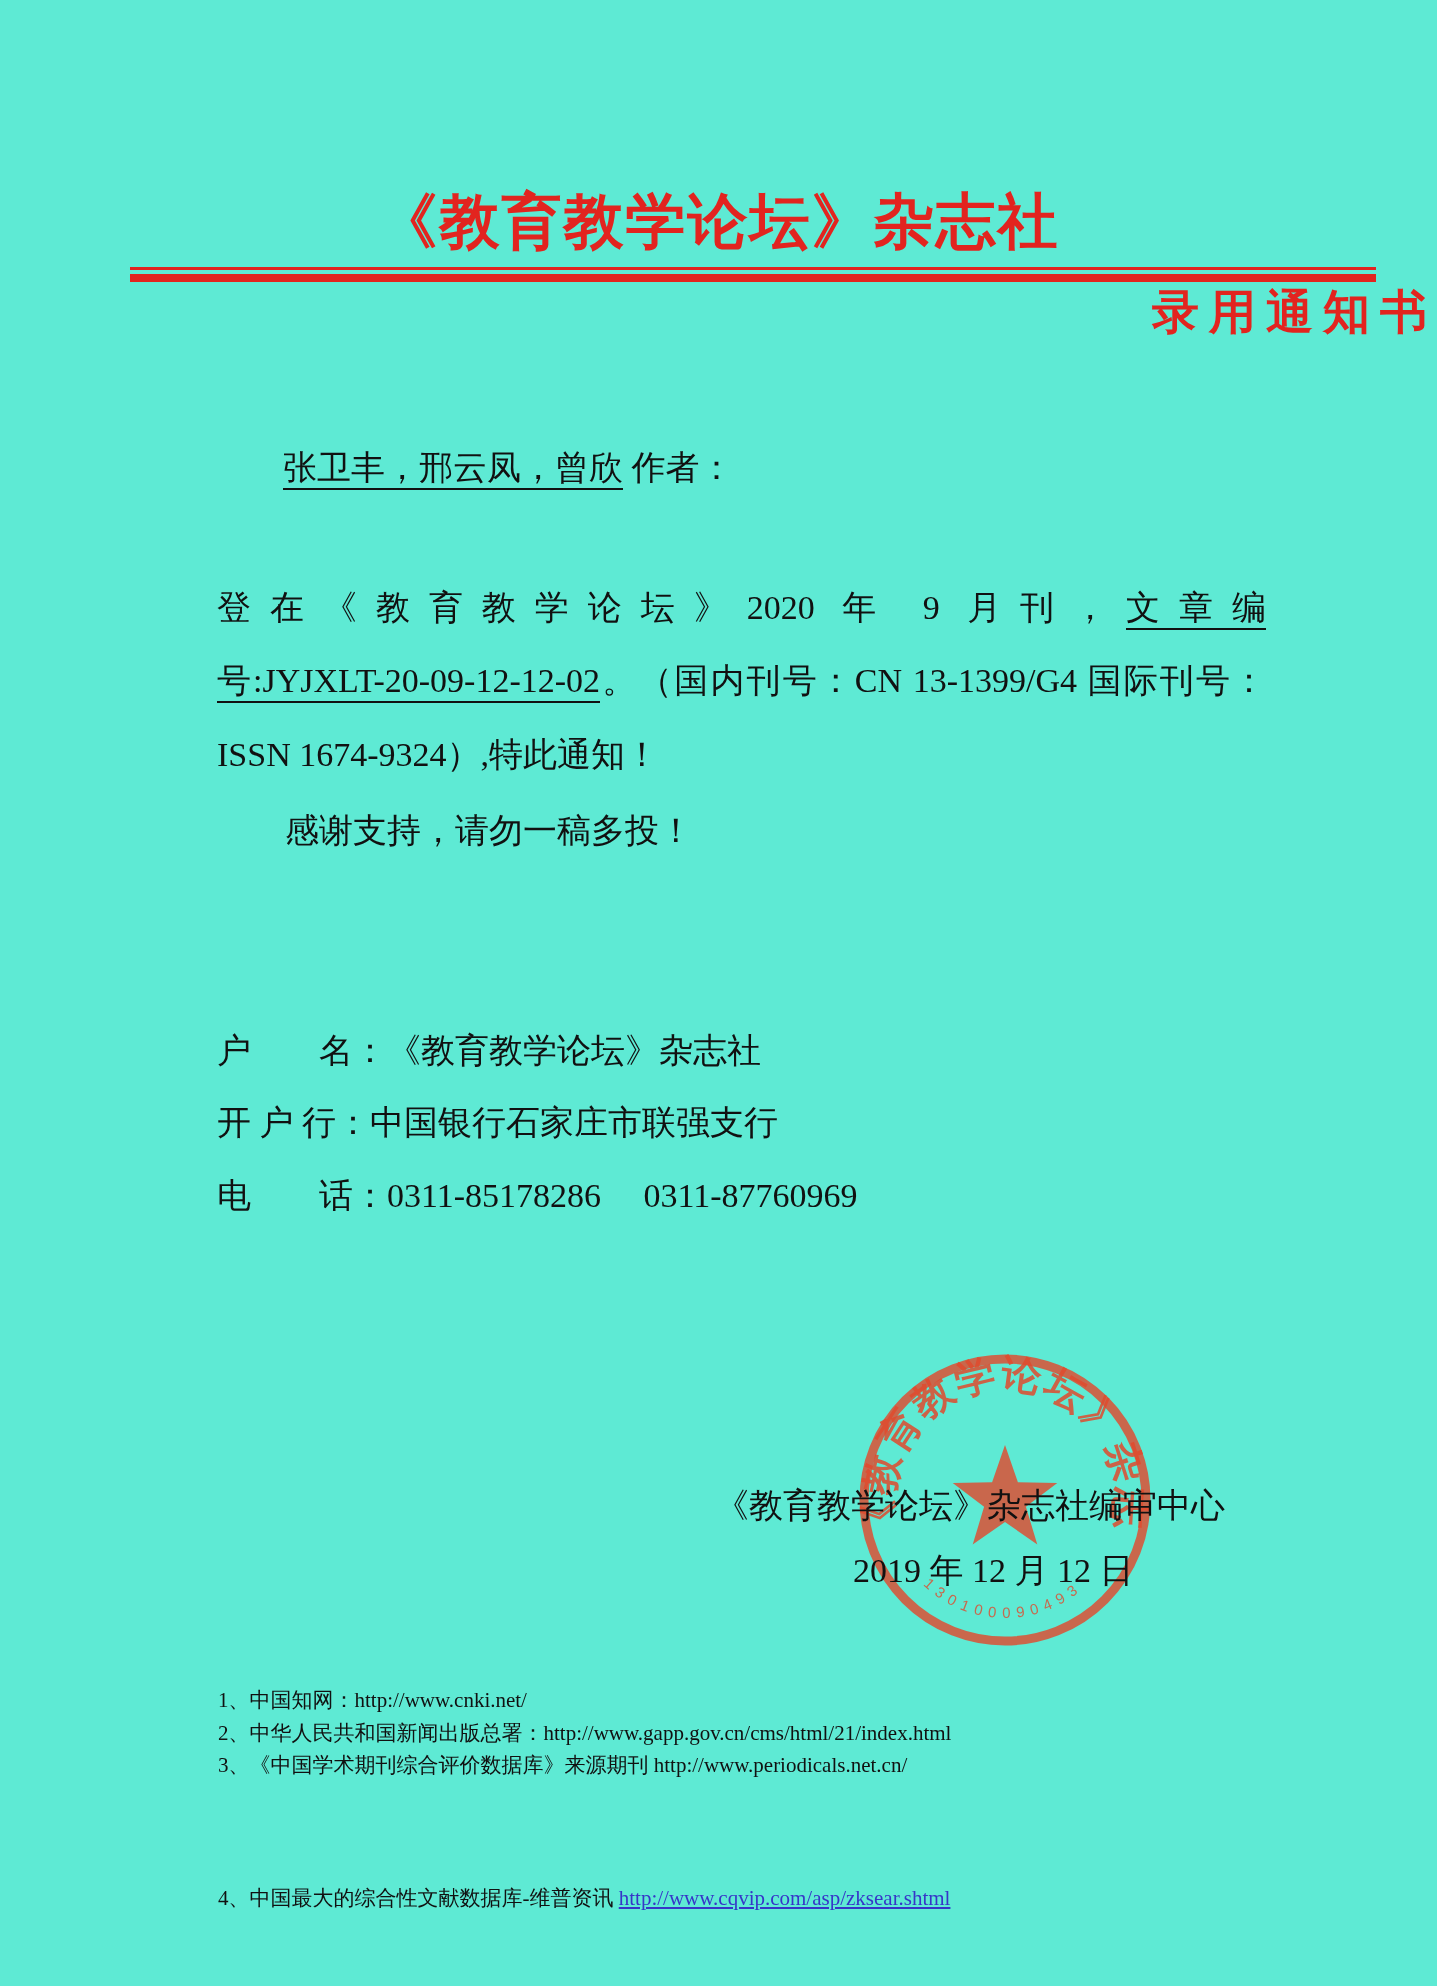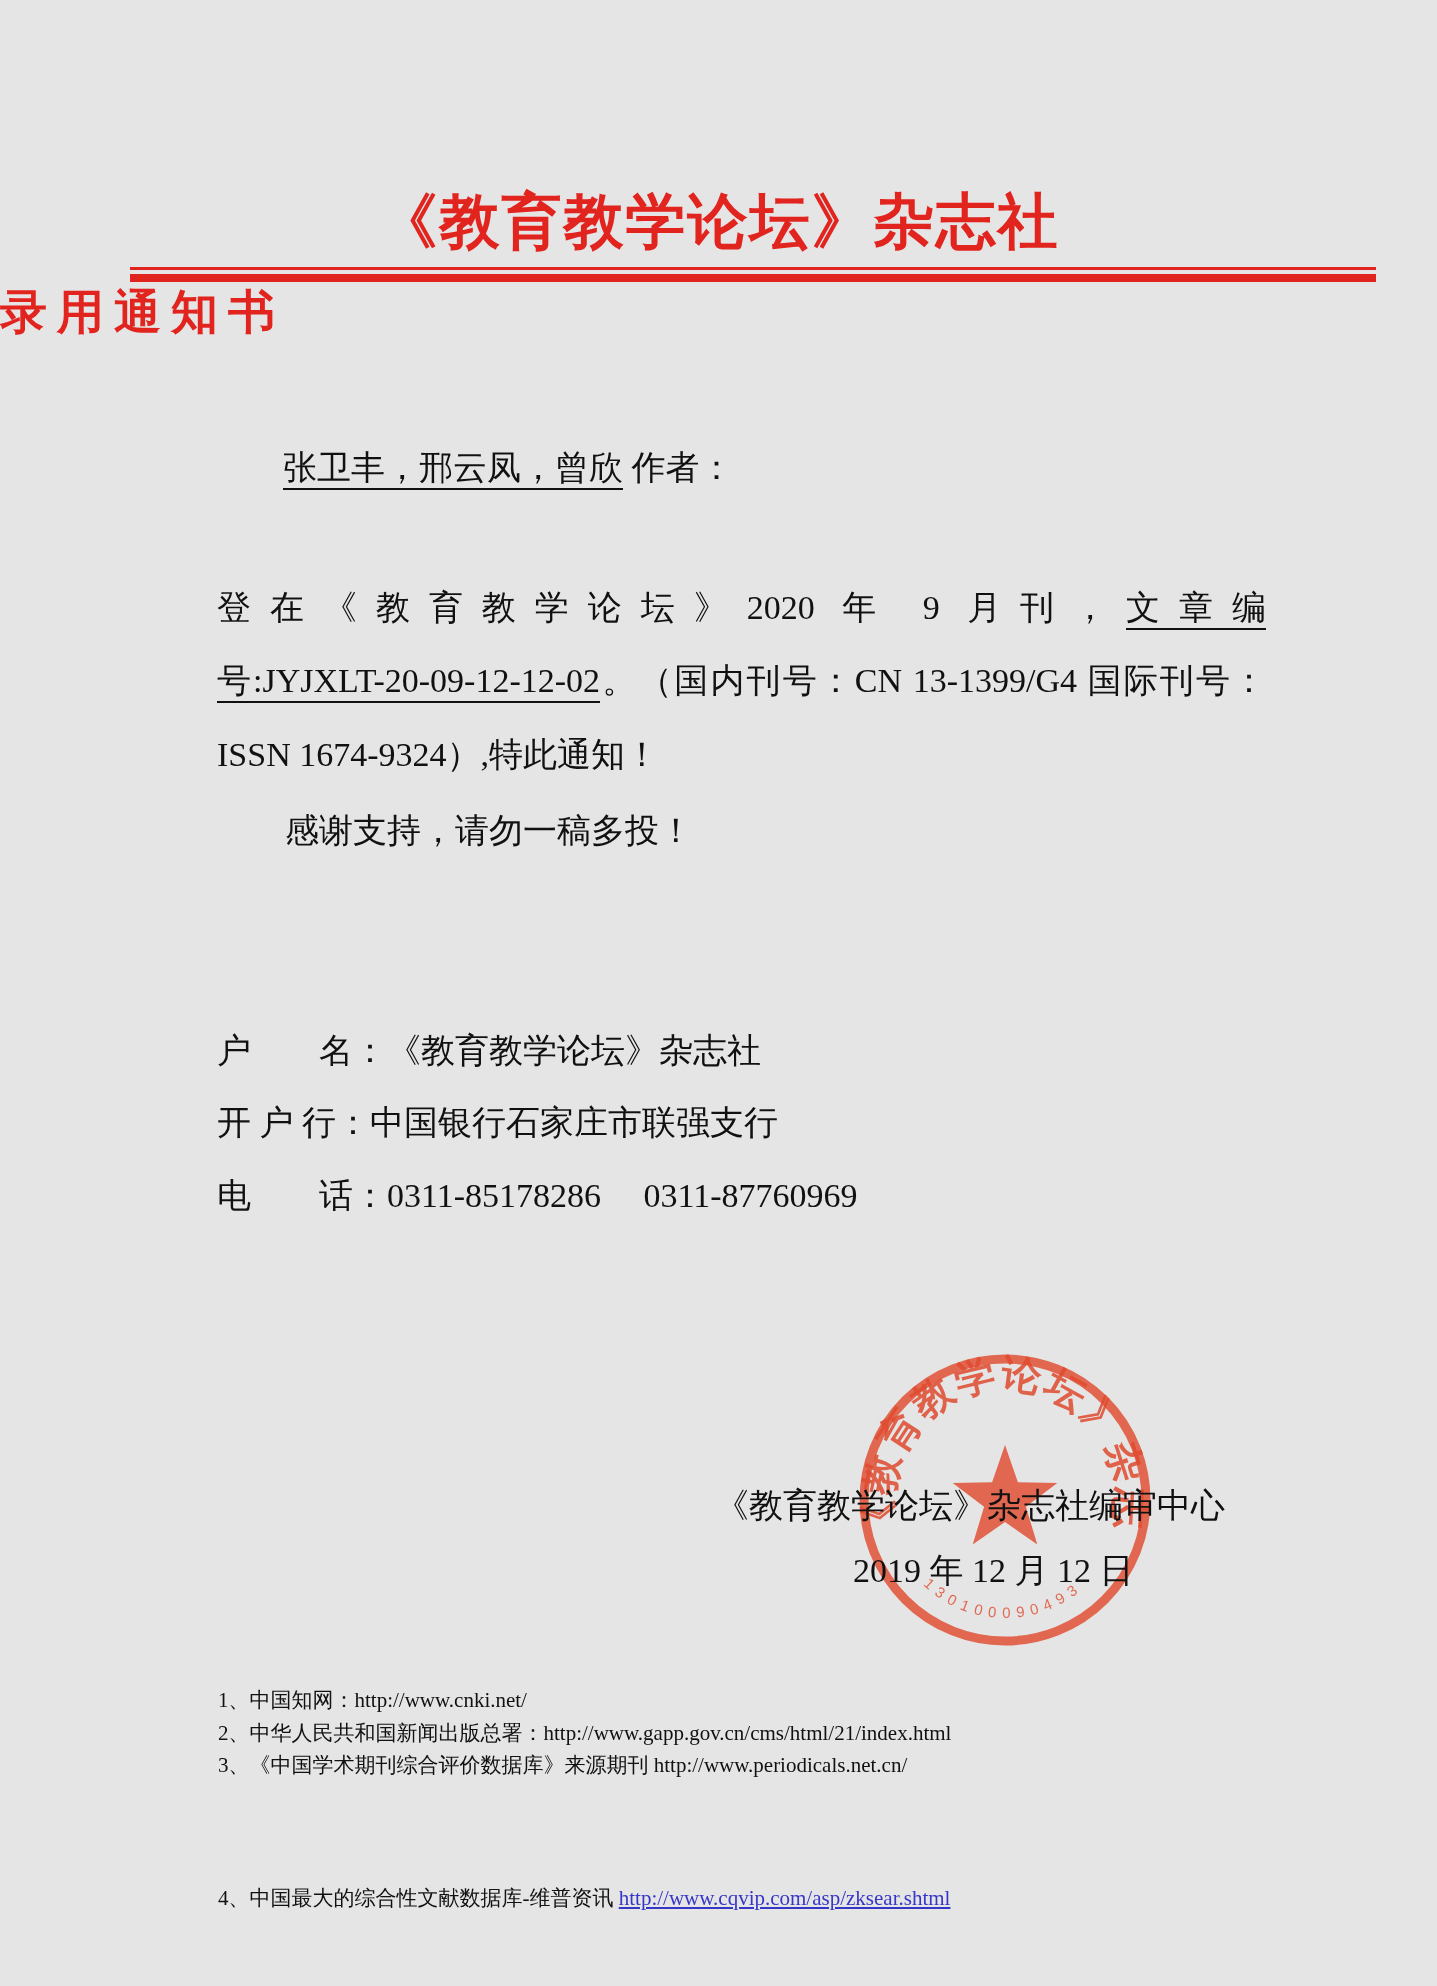--- a/index.html
+++ b/index.html
@@ -1,31 +1,31 @@
 <!DOCTYPE html>
 <html><head>
 <meta charset="utf-8">
 <style>
   html,body{margin:0;padding:0;background:#ffffff;}
   .page{
-    position:relative;width:1437px;height:1986px;background:#e5e5e5;overflow:hidden;
+    position:relative;width:1437px;height:1986px;background:#5eead4;overflow:hidden;
     font-family:"Liberation Serif","DejaVu Serif",serif;color:#111;
   }
   .abs{position:absolute;line-height:1.15;white-space:nowrap;}
   
   .title{
     top:188px;left:0;width:1437px;text-align:center;
     font-size:60px;font-weight:700;color:#e2241f;letter-spacing:2px;
   }
   .rule-wrap{top:267px;left:130px;width:1246px;}
   .rule-thin{height:3px;background:#e2241f;}
   .rule-gap{height:4px;}
   .rule-thick{height:8px;background:#e2241f;}
   .subtitle{
-    top:285px;left:0;width:1437px;text-align:left;
+    top:285px;left:0;width:1437px;text-align:right;
     font-size:47px;font-weight:700;color:#e2241f;letter-spacing:10px;
   }
   
   .bl{font-size:34px;color:#111;}
   .l1{top:448px;left:283px;}
   .just{
     width:1049px;white-space:normal;
     text-align:justify;text-align-last:justify;
   }
   .l2{top:521px;left:217px;text-indent:68px;}

